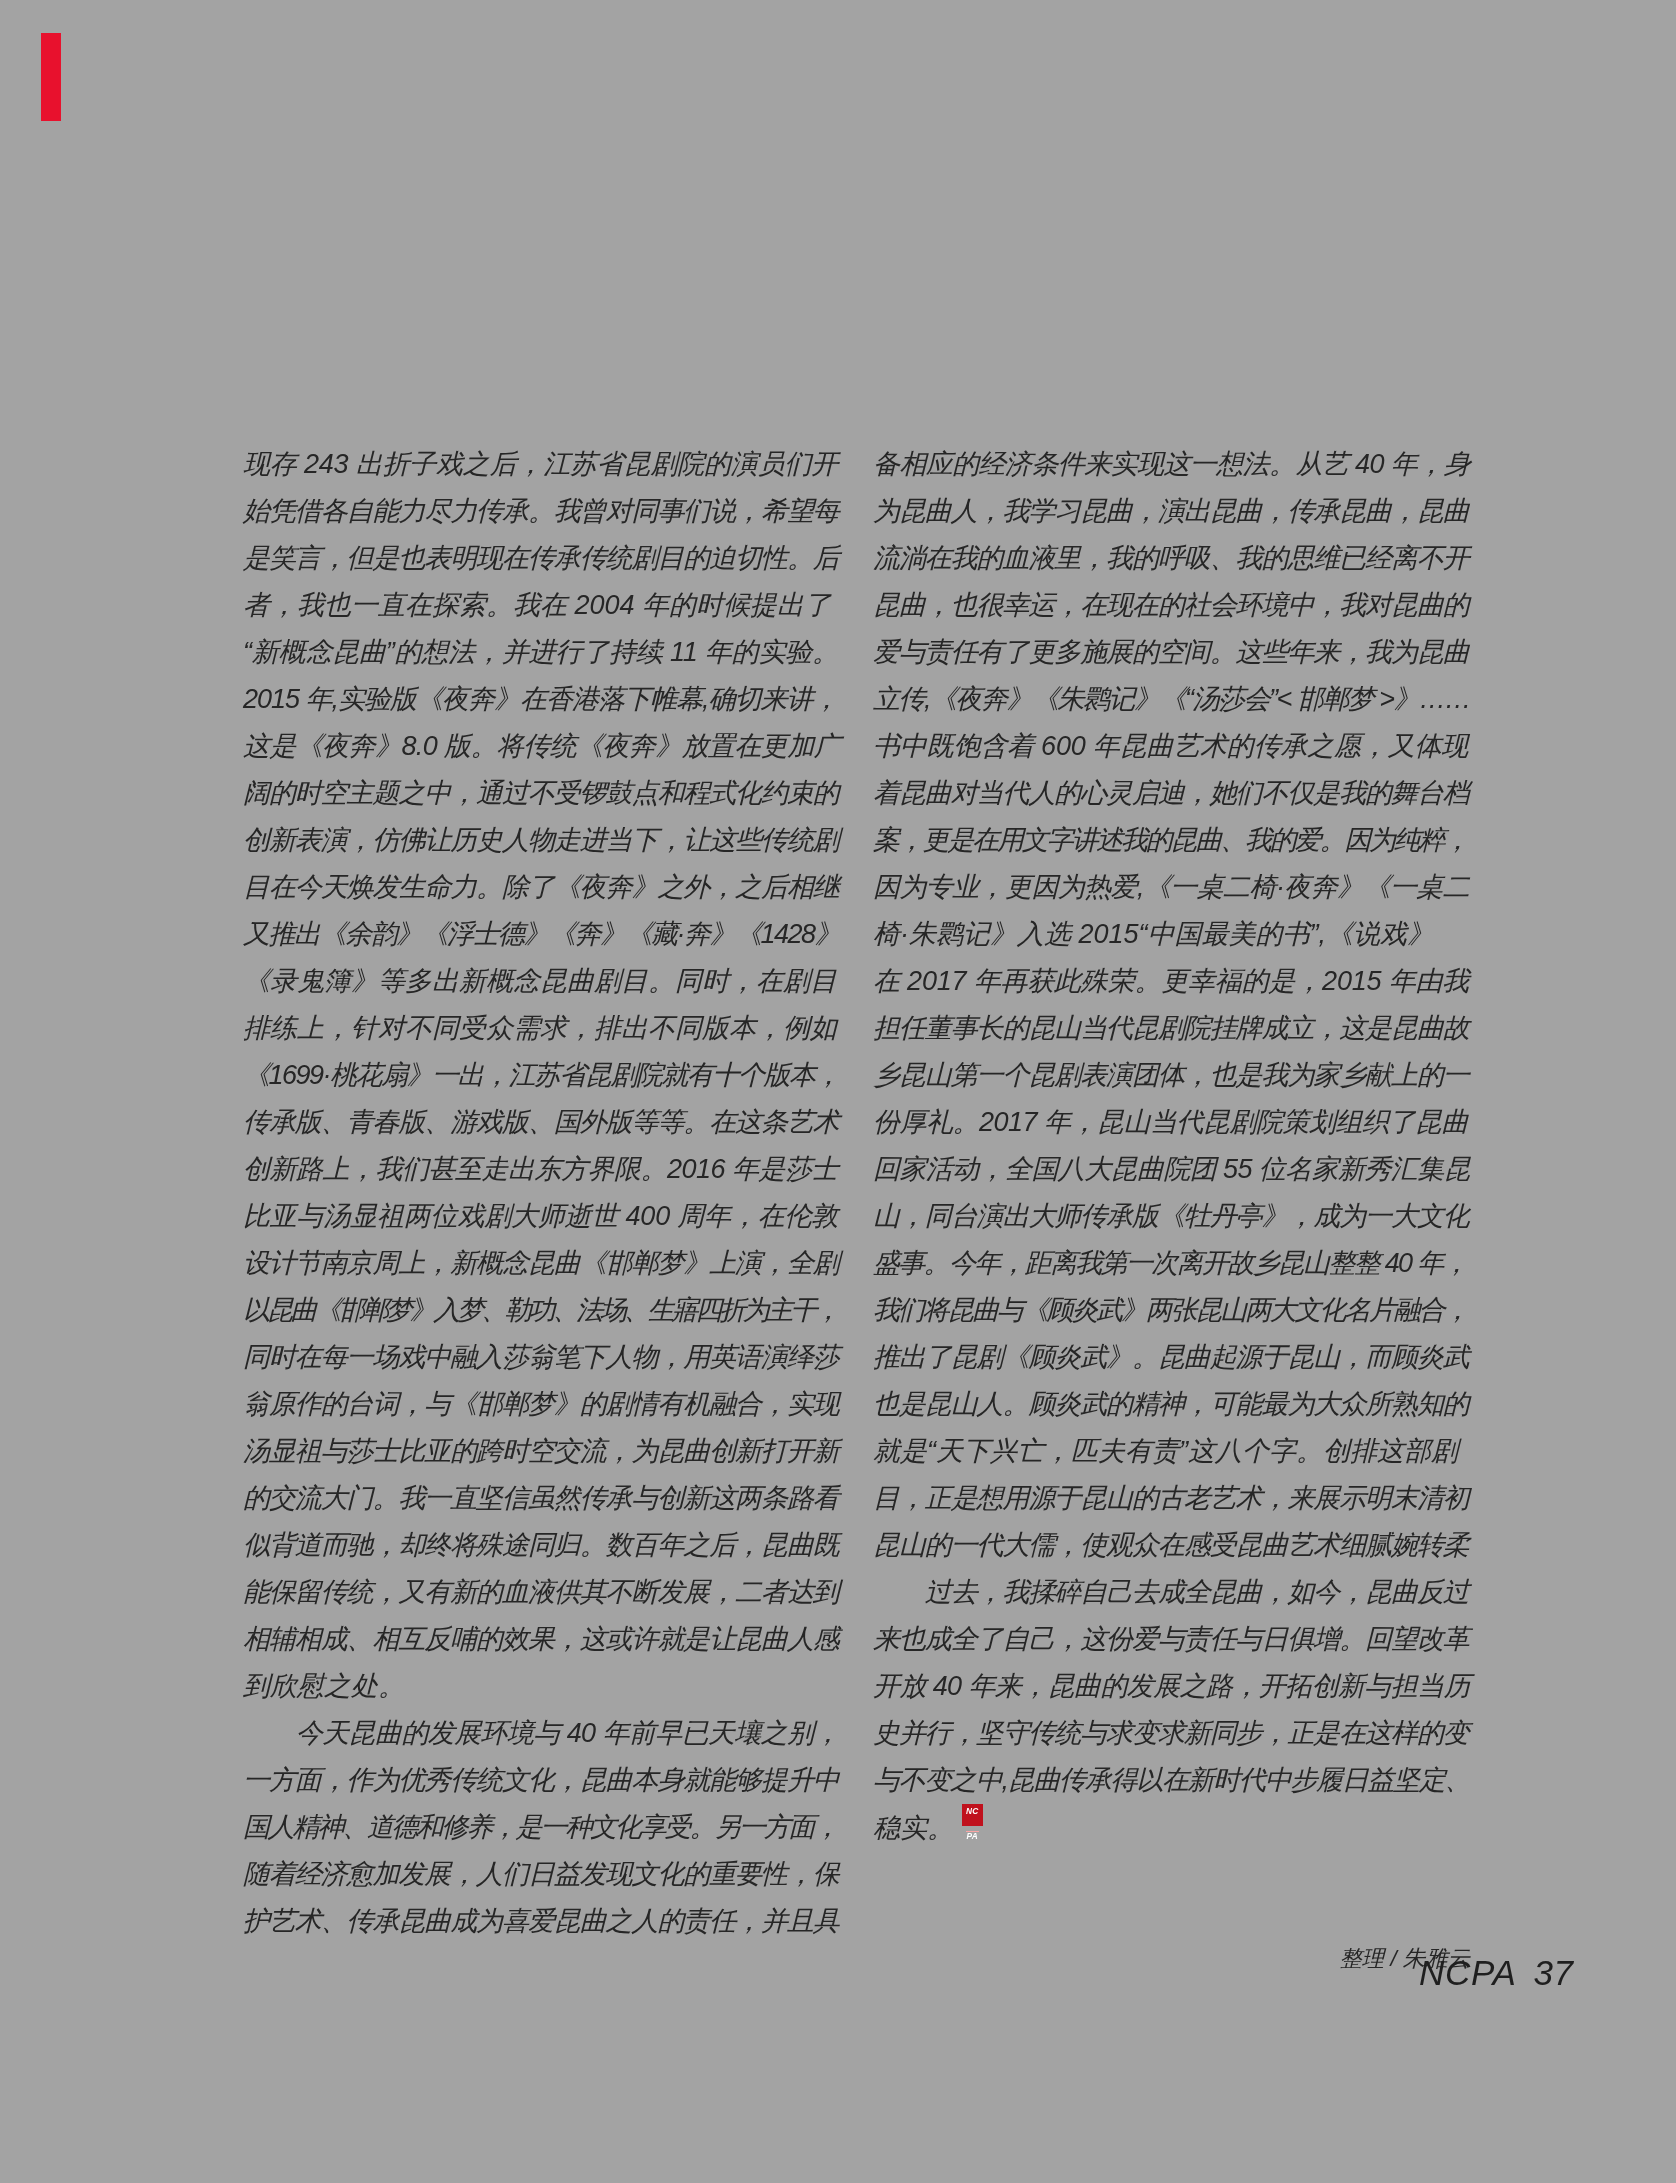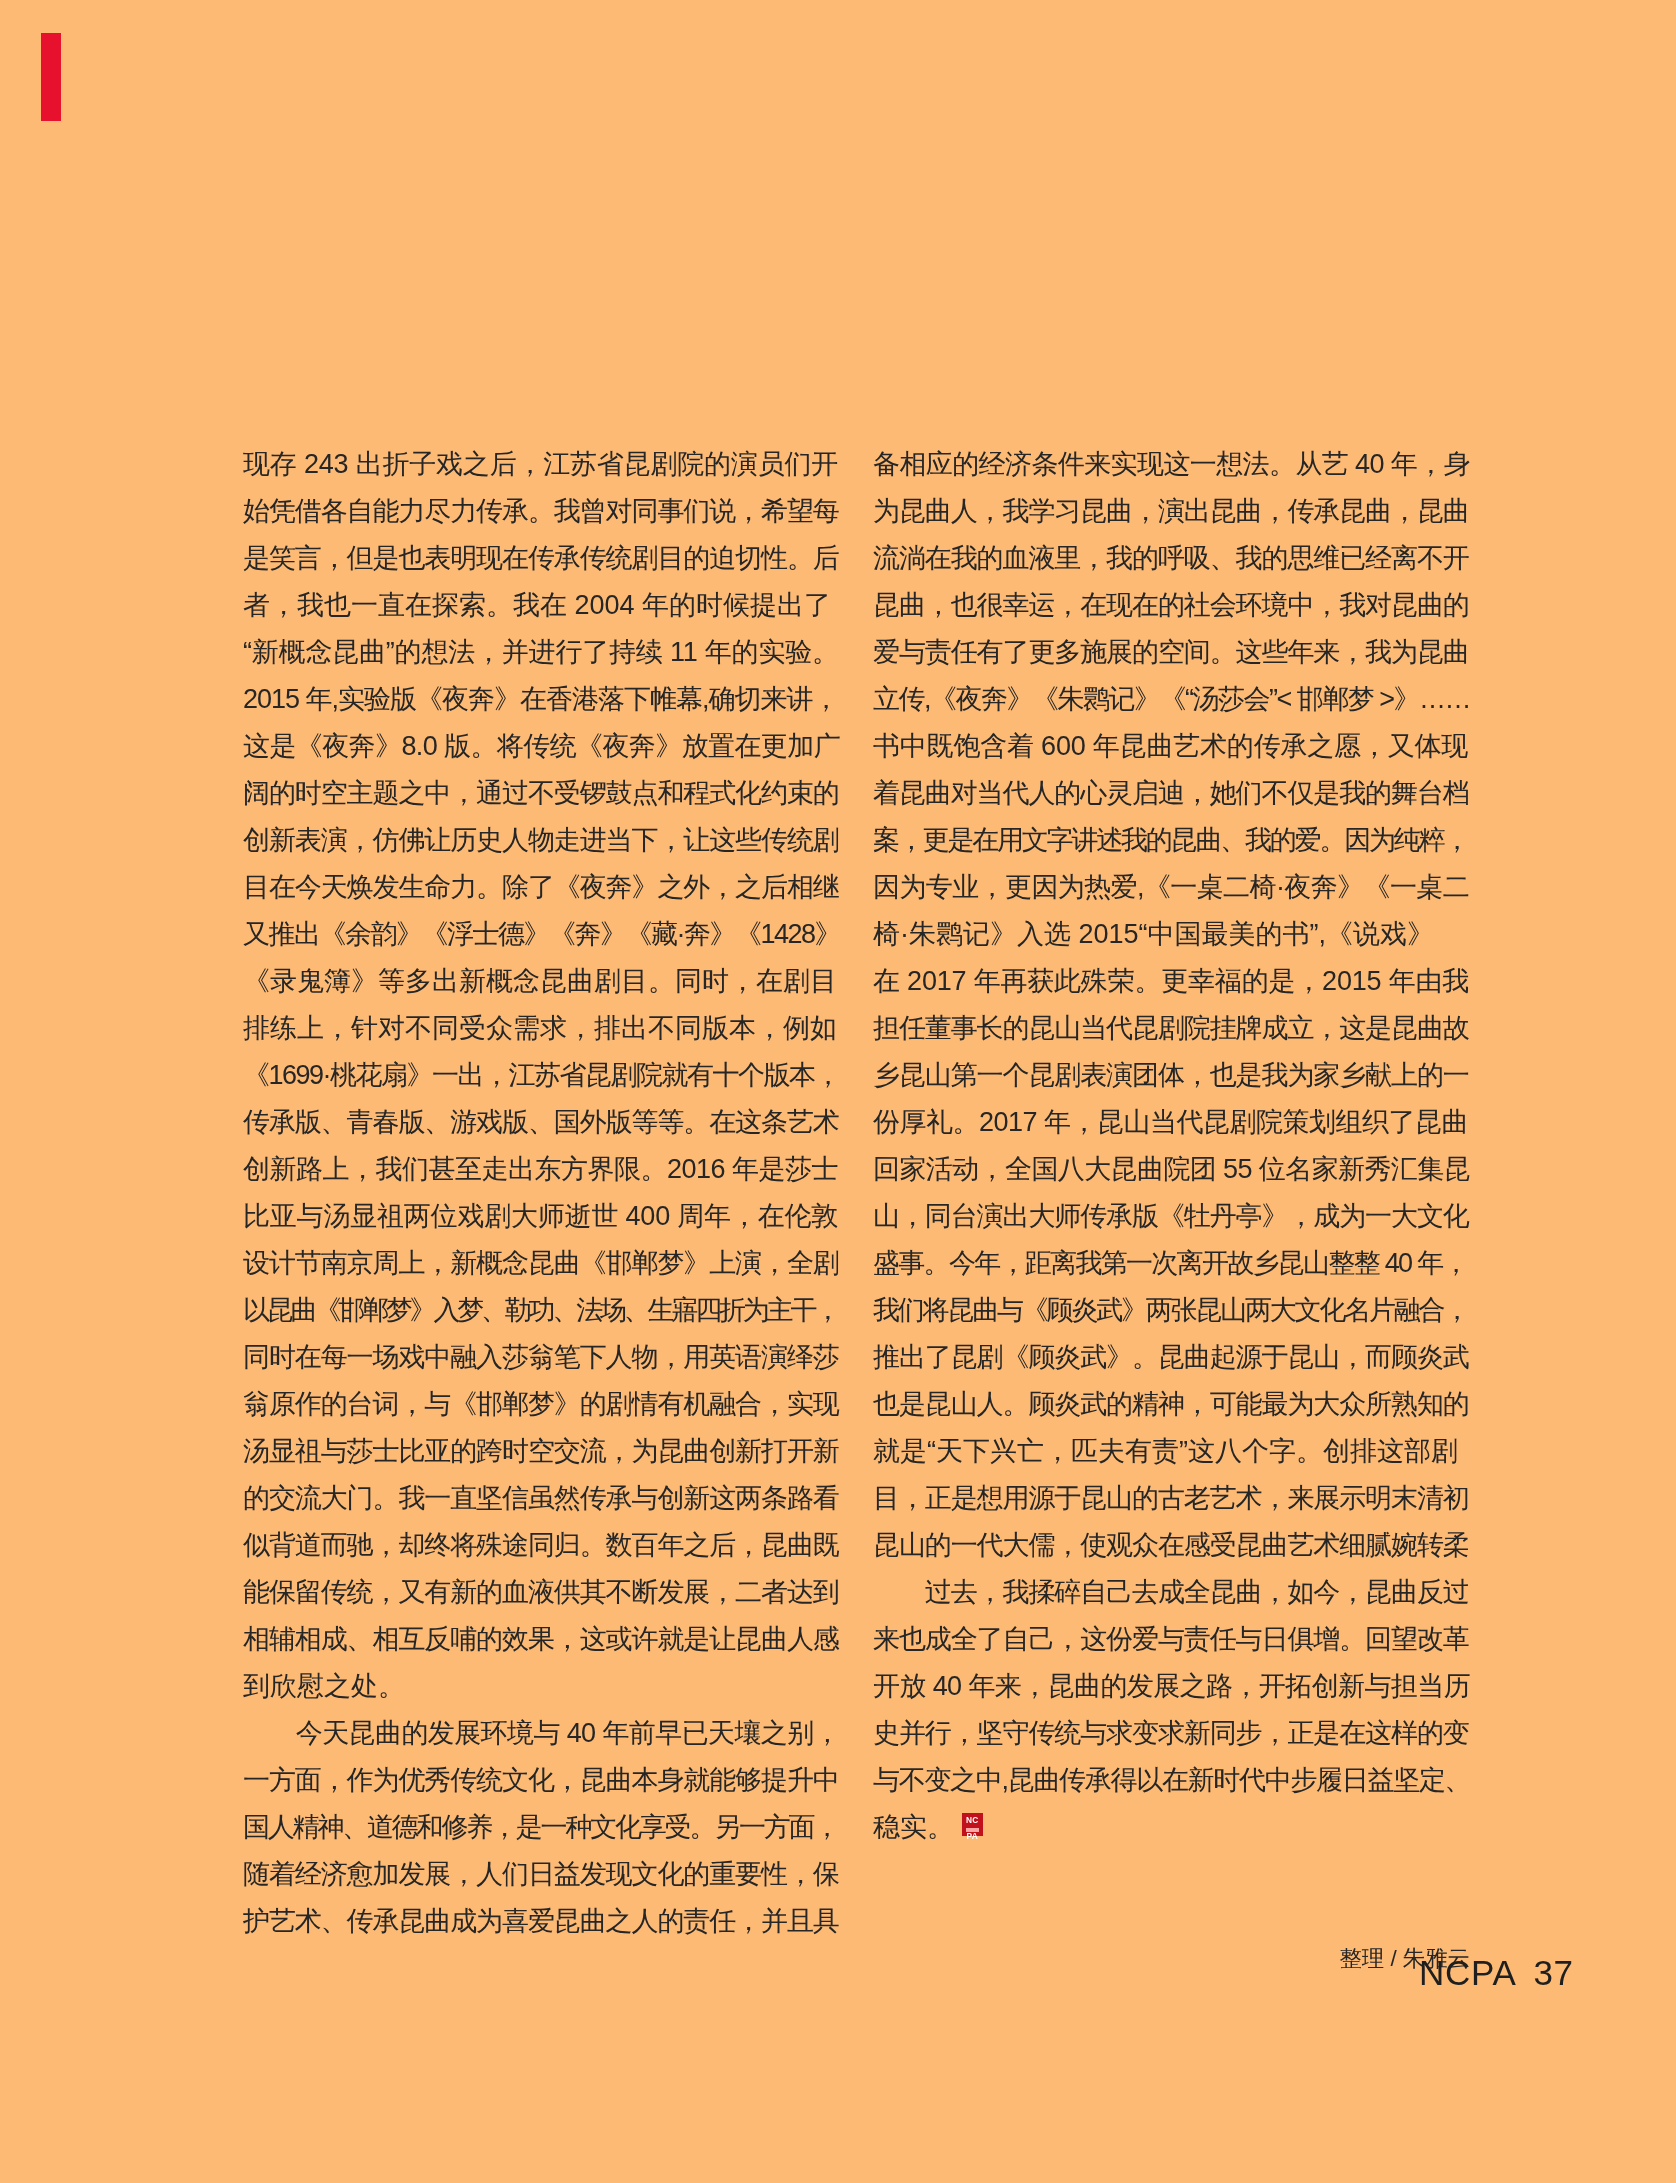--- a/index.html
+++ b/index.html
@@ -3,21 +3,21 @@
 <meta charset="utf-8">
 <style>
   html,body{margin:0;padding:0;}
   body{
     width:1676px;height:2183px;
     background:#ffffff;
     font-family:"Liberation Sans","DejaVu Sans",sans-serif;
     position:relative;
     overflow:hidden;
   }
-  .page{position:absolute;inset:0;background:#fdba74;}
+  .page{position:absolute;inset:0;background:#a3a3a3;font-style:italic;}
   .red-tab{
     position:absolute;left:41px;top:33px;width:20px;height:88px;
     background:#e8112d;
   }
   .col{
     position:absolute;top:441px;width:597px;
     font-size:27px;line-height:47px;color:#262626;
     font-weight:400;
   }
   .col-left{left:243px;}
@@ -31,21 +31,21 @@
     position:absolute;left:1419px;top:1954px;
     font-size:35px;line-height:37px;color:#1f1f1f;letter-spacing:0.7px;
   }
   .footer .pgnum{margin-left:17px;}
   .seal{
     display:inline-block;vertical-align:-2.6px;margin-left:8px;
     width:20.5px;height:22.4px;background:#c0111d;
     color:#ffffff;font-weight:bold;font-size:8.3px;line-height:8.6px;
     text-align:center;box-sizing:border-box;padding-top:2.6px;
   }
-  .seal .nc{display:inline-block;border-bottom:4px solid #fca5a5;padding-bottom:3px;}
+  .seal .nc{display:inline-block;border-bottom:1px solid #fca5a5;padding-bottom:16px;}
   .seal div{letter-spacing:0.3px;}
 </style>
 </head>
 <body>
 
 <div class="page">
   <div class="red-tab"></div>
   <div class="col col-left" id="col-0">
       <div class="line" style="letter-spacing: -0.2px;">现存 243 出折子戏之后，江苏省昆剧院的演员们开</div>
       <div class="line" style="letter-spacing: -1.1px;">始凭借各自能力尽力传承。我曾对同事们说，希望每</div>

